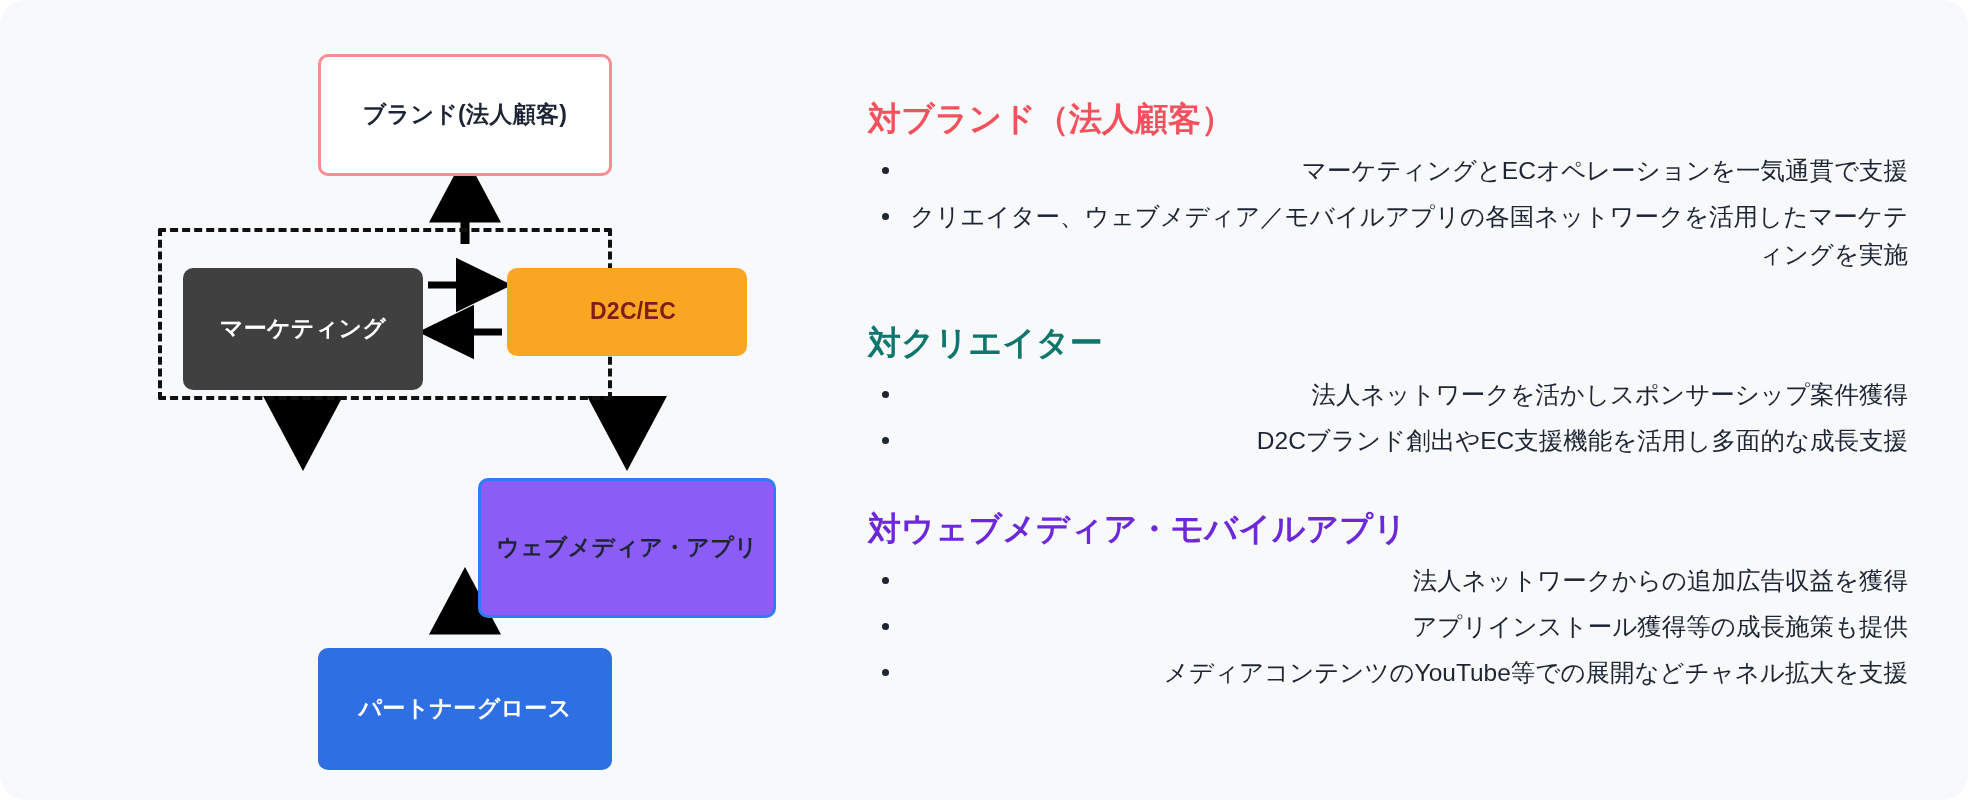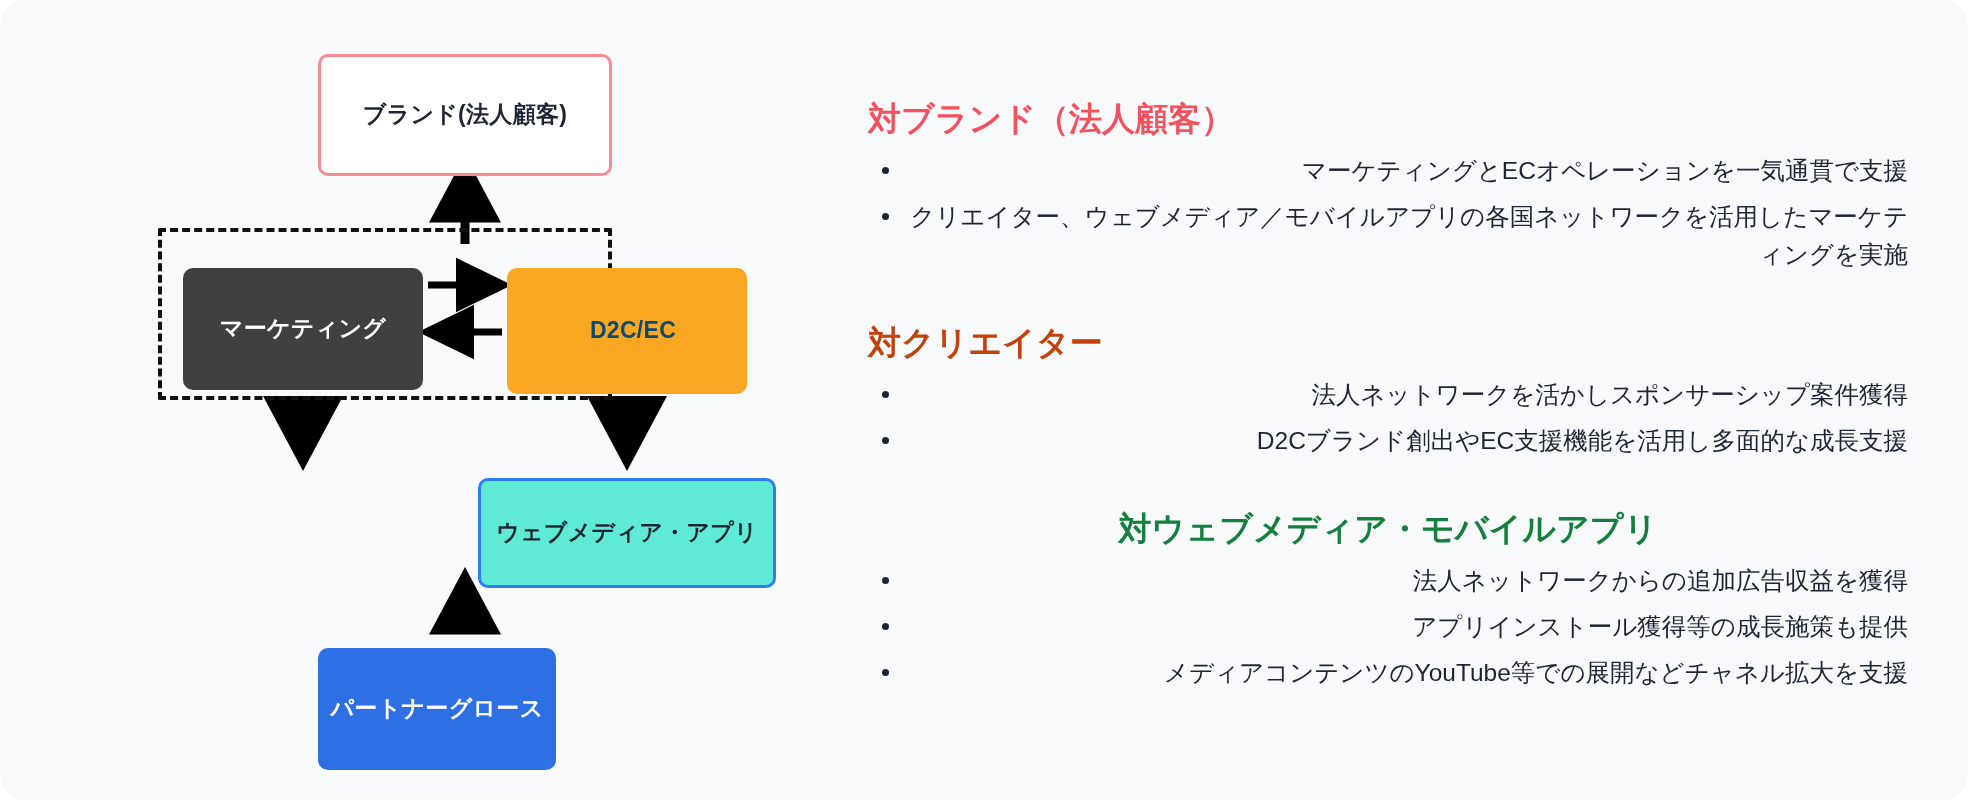--- a/index.html
+++ b/index.html
@@ -76,56 +76,56 @@
     background: #404040;
     border-radius: 10px;
     color: #ffffff;
     font-size: 23px;
   }
 
   .node-d2cec {
     left: 507px;
     top: 248px;
     width: 240px;
-    height: 126px;
+    height: 88px;
     background: #f9a723;
     border-radius: 10px;
-    color: #0c4a6e;
+    color: #7f1d1d;
     font-size: 23px;
     padding-left: 12px;
   }
 
   .node-creator {
     left: 158px;
     top: 458px;
     width: 290px;
     height: 122px;
     background: #ffffff;
     border: 3px solid #f9a723;
     border-radius: 10px;
     color: #1d2433;
     font-size: 23px;
   }
 
   .node-webmedia {
     left: 478px;
     top: 458px;
     width: 298px;
-    height: 110px;
-    background: #5eead4;
+    height: 140px;
+    background: #8b5cf6;
     border: 3px solid #2f7df6;
     border-radius: 10px;
     color: #1d2433;
     font-size: 23px;
   }
 
   .node-partner {
     left: 318px;
     top: 628px;
-    width: 238px;
+    width: 294px;
     height: 122px;
     background: #2f6fe4;
     border-radius: 10px;
     color: #ffffff;
     font-size: 23px;
   }
 
   #arrows {
     position: absolute;
     left: 0;
@@ -147,22 +147,22 @@
   }
   .section:last-child { margin-bottom: 0; }
 
   .section-title {
     font-size: 33px;
     font-weight: bold;
     margin: 0 0 10px 0;
     line-height: 1.4;
   }
   .t-brand { color: #f4515f; }
-  .t-creator { color: #c2410c; }
-  .t-media { color: #15803d; text-align: center; }
+  .t-creator { color: #0f766e; }
+  .t-media { color: #6d28d9; }
 
   .bullets {
     list-style: none;
     margin: 0;
     padding: 0;
     text-align: right;
   }
   .bullets li {
     position: relative;
     padding-left: 36px;

